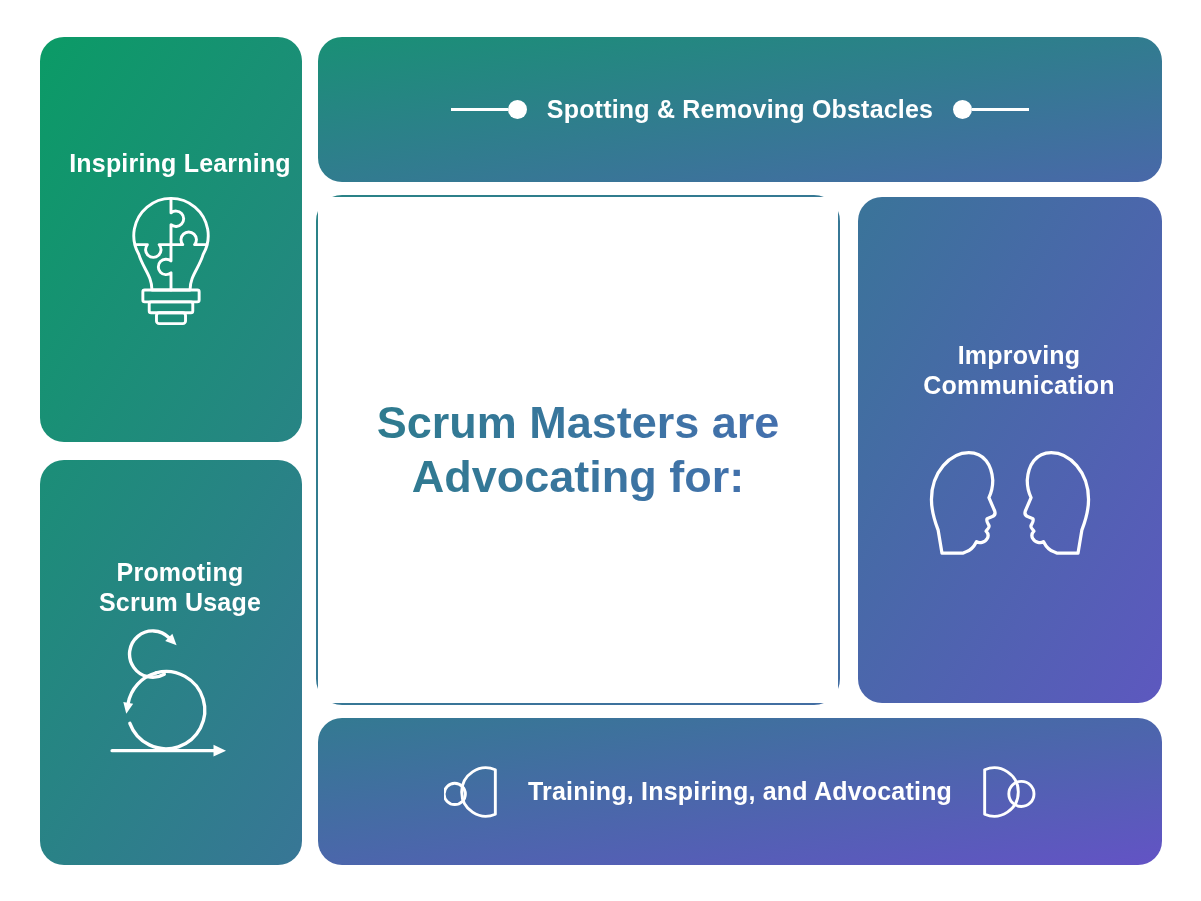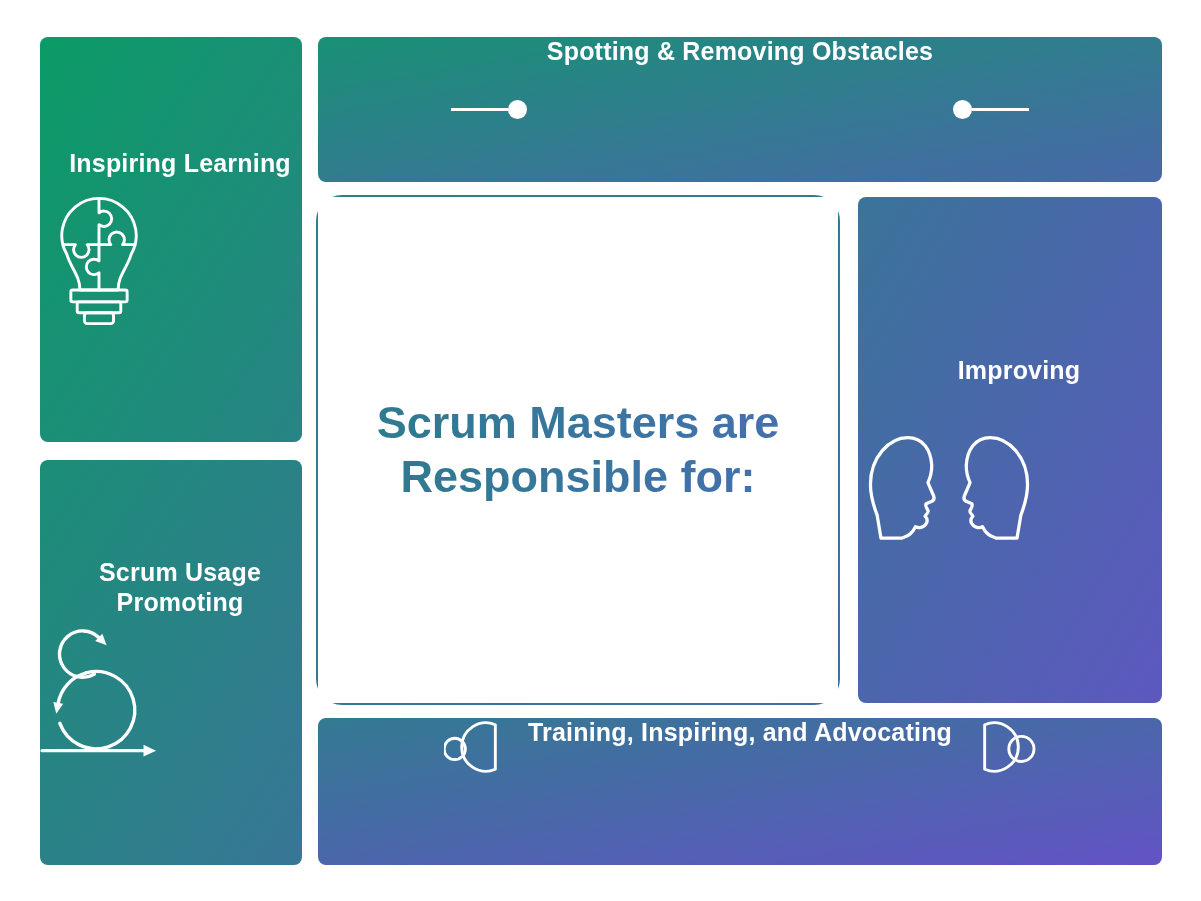--- a/index.html
+++ b/index.html
@@ -1,24 +1,24 @@
 <!DOCTYPE html>
 <html><head>
 <meta charset="utf-8">
 <style>
   html,body { margin:0; padding:0; background:#ffffff; }
   body { font-family:"Liberation Sans", sans-serif; }
   .canvas { position:relative; width:1201px; height:901px; background:#ffffff; overflow:hidden; }
 
   .panel {
     position:absolute;
-    border-radius:8px;
+    border-radius:24px;
     background:linear-gradient(to bottom right, var(--g0), var(--g1));
     color:#ffffff;
-    display:flex; flex-direction:column; justify-content:center;
+    display:flex; flex-direction:column; align-items:center; justify-content:center;
   }
   .bar { flex-direction:row; gap:20px; }
 
   .panel-inspiring { left:40px;  top:37px;  width:262px; height:405px; }
   .panel-promoting { left:40px;  top:460px; width:262px; height:405px; }
   .bar-obstacles   { left:318px; top:37px;  width:844px; height:145px; }
   .panel-improving { left:858px; top:197px; width:304px; height:506px;gap:24px; }
   .bar-training    { left:318px; top:718px; width:844px; height:147px; }
 
   .panel-title {
@@ -83,42 +83,43 @@
     <span class="decor">
       <span class="decor-dot"></span>
         <span class="decor-line"></span>
     </span>
   </div>
 
   <div class="card-wrap" style="--b0: #298386; --b1: #436DA3;">
     <div class="card-inner">
       <div class="center-title" style="--t0: #2E7B8E; --t1: #4470AE;">
         <div>Scrum Masters are</div>
-        <div>Responsible for:</div>
+        <div>Advocating for:</div>
       </div>
     </div>
   </div>
 
   <div class="panel panel-improving" style="--g0: #3A7499; --g1: #5D58BF;">
     <div class="panel-title">
       <div>Improving</div>
+      <div>Communication</div>
     </div>
     <svg class="improving-icon" width="182" height="120" viewBox="0 0 190 125" fill="none" stroke="#ffffff" stroke-width="3.4" stroke-linecap="round" stroke-linejoin="round">
       <defs>
         <path id="head-profile" d="M24,118 L20,94 C17,86 13,76 13,62 C13,33 33,13 52,13 C68,13 76,26 77,42 C77,50 75,56 73,60 L79,74 C80,77 79,79 76,80 L71,82 C70,85 72,87 73,89 C74,92 71,93 70,95 C72,97 73,100 71,103 C69,107 63,108 60,106 C57,112 52,116 48,117 L46,118 Z"></path>
       </defs>
       <use href="#head-profile"></use>
       <use href="#head-profile" transform="translate(190,0) scale(-1,1)"></use>
     </svg>
   </div>
 
   <div class="panel panel-promoting" style="--g0: #1B8E77; --g1: #387696;">
     <div class="panel-title">
+      <div>Promoting</div>
       <div>Scrum Usage</div>
-      <div>Promoting</div>
     </div>
     <svg class="side-icon" width="122" height="140" viewBox="0 0 126 145" fill="none" stroke="#ffffff" stroke-width="3.5" stroke-linecap="round" stroke-linejoin="round">
       <path d="M56,46.8 A24,24 0 1 1 61,9"></path>
       <polygon points="68.8,16.8 57,12.4 64.4,5" fill="#ffffff" stroke="none"></polygon>
       <path d="M47.6,45.4 A40,40 0 1 1 20.4,97.7"></path>
       <path d="M47.6,45.4 A40,40 0 0 0 18.6,77.1"></path>
       <polygon points="16.7,87.9 23.8,77.5 13.6,75.7" fill="#ffffff" stroke="none"></polygon>
       <path d="M2,126 H108"></path>
       <polygon points="120,126 107,120 107,132" fill="#ffffff" stroke="none"></polygon>
     </svg>

